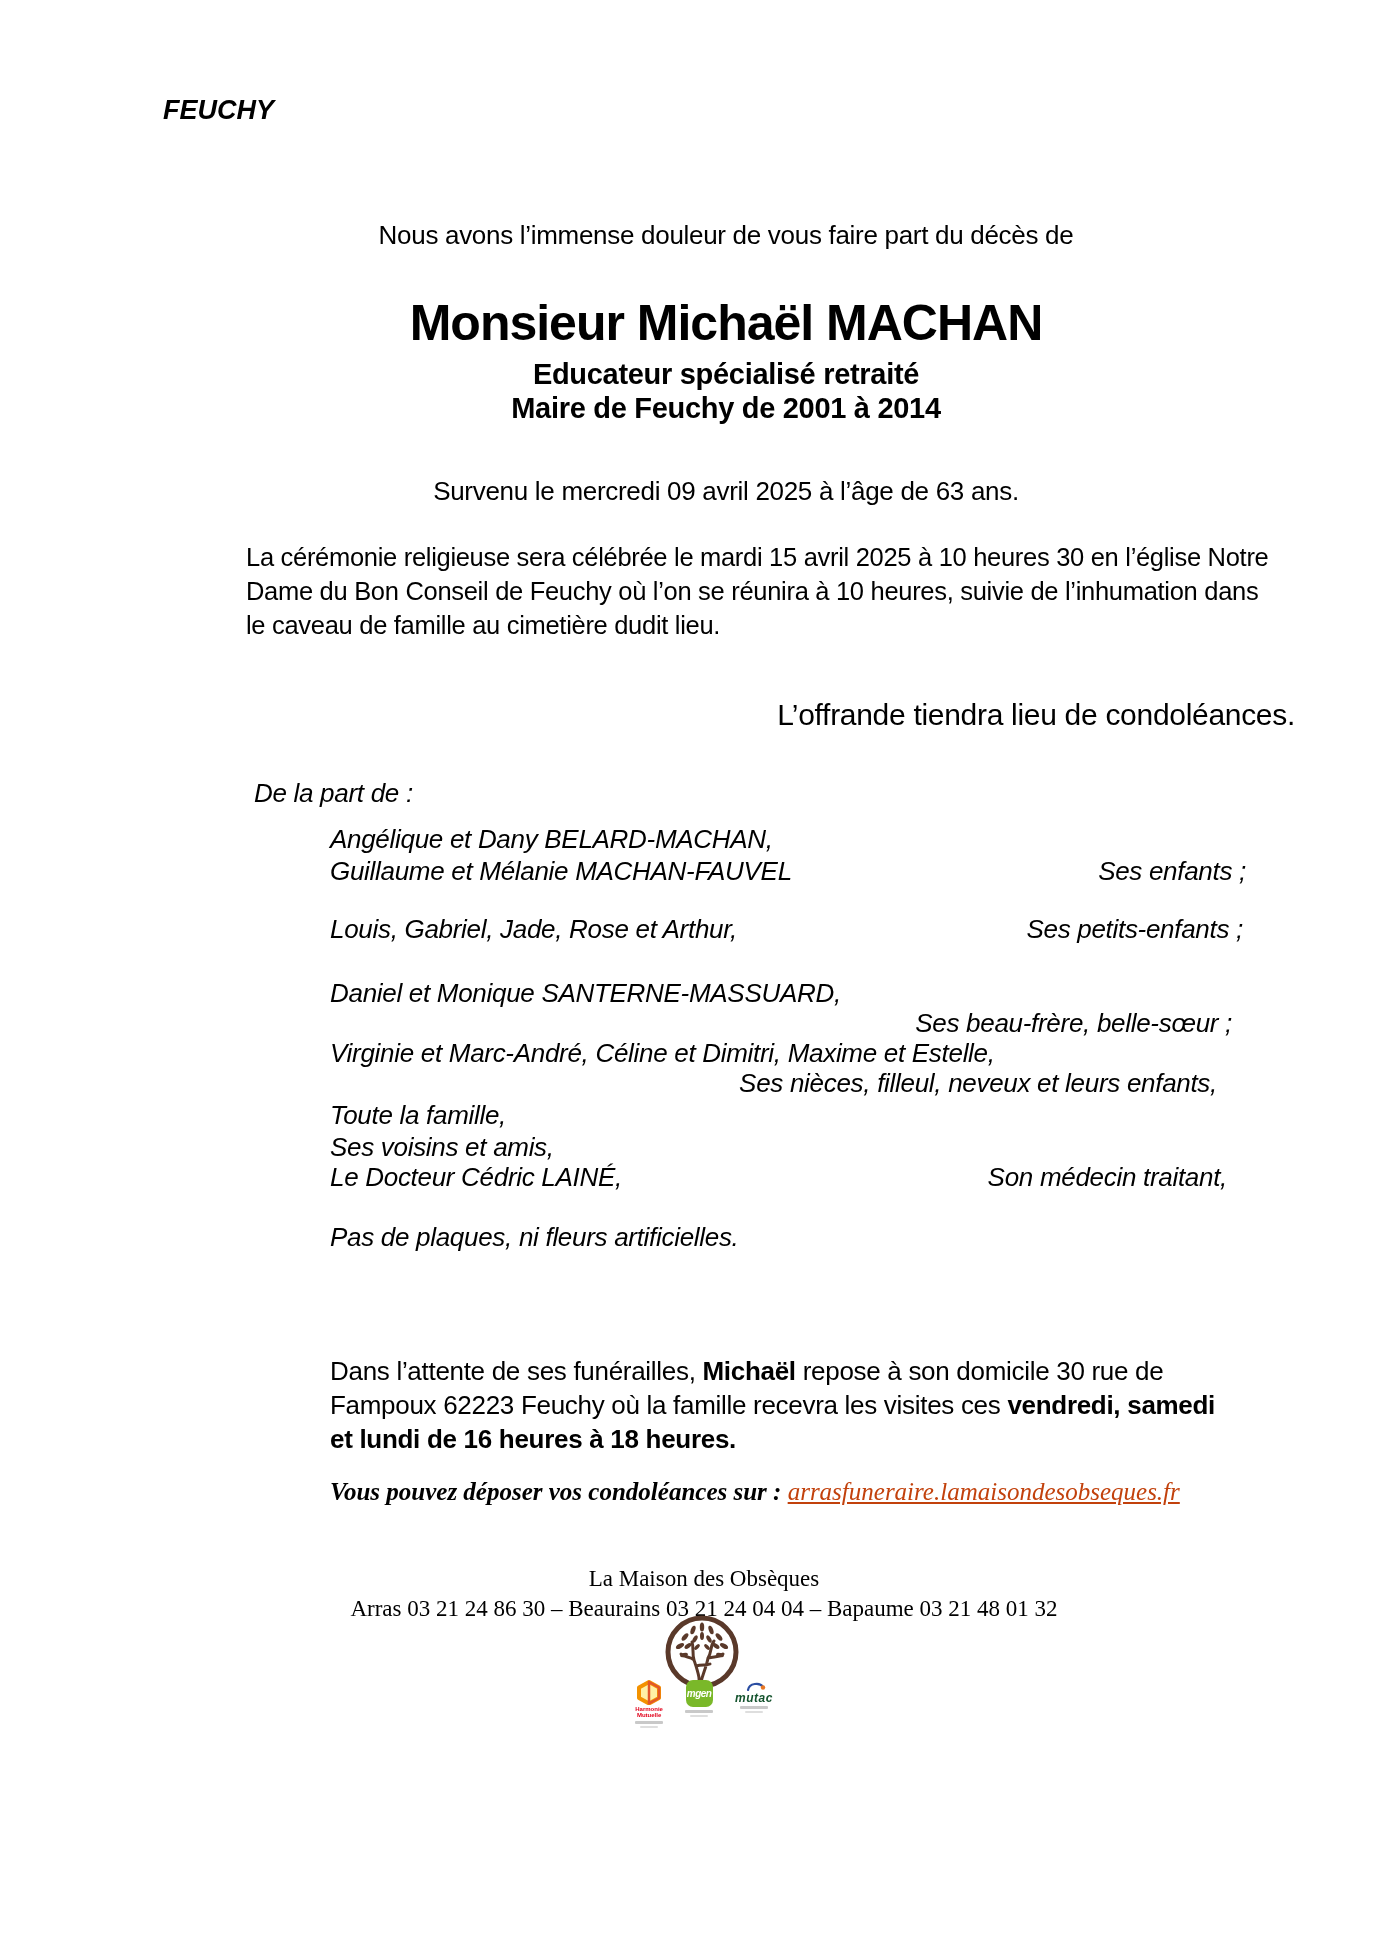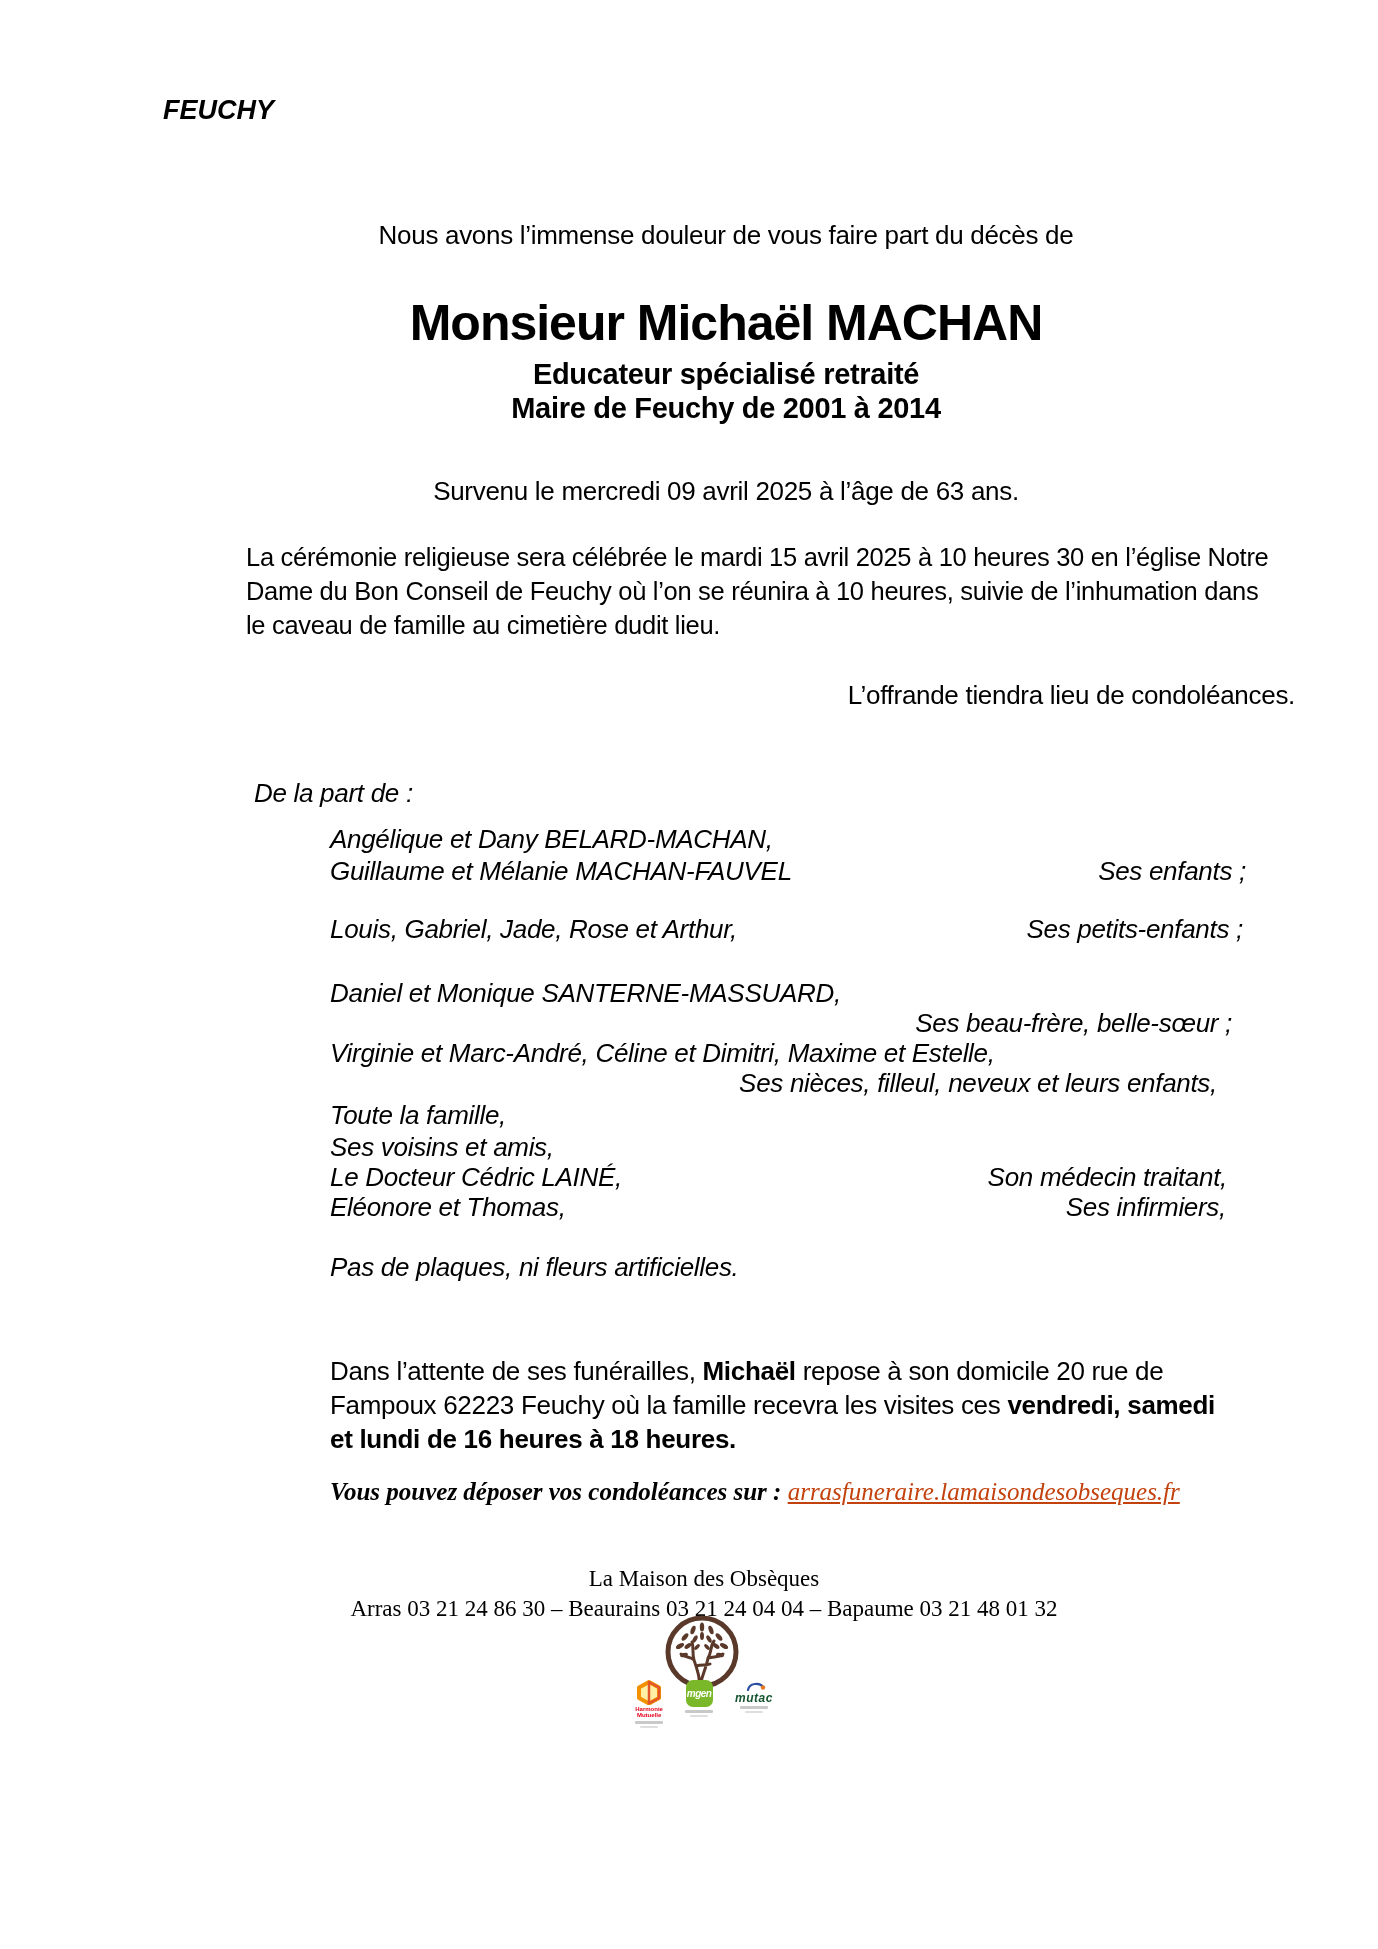--- a/index.html
+++ b/index.html
@@ -32,22 +32,22 @@
   .deceased-sub2 { top:344px; font-size:29px; font-weight:bold; letter-spacing:-0.3px; }
 
   .survenu { top:428px; font-size:26px; letter-spacing:-0.3px; }
 
   .ceremony {
     left:246px; top:492px; width:1060px;
     font-size:25.5px; line-height:34px; letter-spacing:-0.3px;
   }
 
   .offrande {
-    left:400px; top:632px; width:895px; text-align:right;
-    font-size:26px; letter-spacing:-0.3px;
+    left:400px; top:650px; width:895px; text-align:right;
+    font-size:30px; letter-spacing:-0.3px;
   }
 
   
   .family {
     left:254px; top:730px; width:992px;
     font-size:26px; font-style:italic; letter-spacing:-0.3px;
     line-height:30px;
   }
   .de-la-part { margin-bottom:5px; }
   .frow { display:flex; align-items:baseline; }
@@ -183,30 +183,26 @@
       <span class="frel"></span>
     </div>
     <div class="frow mt2">
       <span class="fname">Ses voisins et amis,</span>
       <span class="frel"></span>
     </div>
     <div class="frow">
       <span class="fname">Le Docteur Cédric LAINÉ,</span>
       <span class="frel off19">Son médecin traitant,</span>
     </div>
-    <div class="frow">
-      <span class="fname">Eléonore et Thomas,</span>
-      <span class="frel off20">Ses infirmiers,</span>
-    </div>
 
     <div class="no-flowers">Pas de plaques, ni fleurs artificielles.</div>
   </div>
 
   <div class="abs visits">
-    <div><span>Dans l’attente de ses funérailles, </span><b>Michaël</b><span> repose à son domicile 20 rue de</span></div>
+    <div><span>Dans l’attente de ses funérailles, </span><b>Michaël</b><span> repose à son domicile 30 rue de</span></div>
     <div><span>Fampoux 62223 Feuchy où la famille recevra les visites ces </span><b>vendredi, samedi</b></div>
     <div><b>et lundi de 16 heures à 18 heures.</b></div>
   </div>
 
   <div class="abs condolences">
     <span>Vous pouvez déposer vos condoléances sur : </span><a>arrasfuneraire.lamaisondesobseques.fr</a>
   </div>
 
   <div class="abs footer-company">La Maison des Obsèques</div>
   <div class="abs footer-agencies">Arras 03 21 24 86 30 – Beaurains 03 21 24 04 04 – Bapaume 03 21 48 01 32</div>

